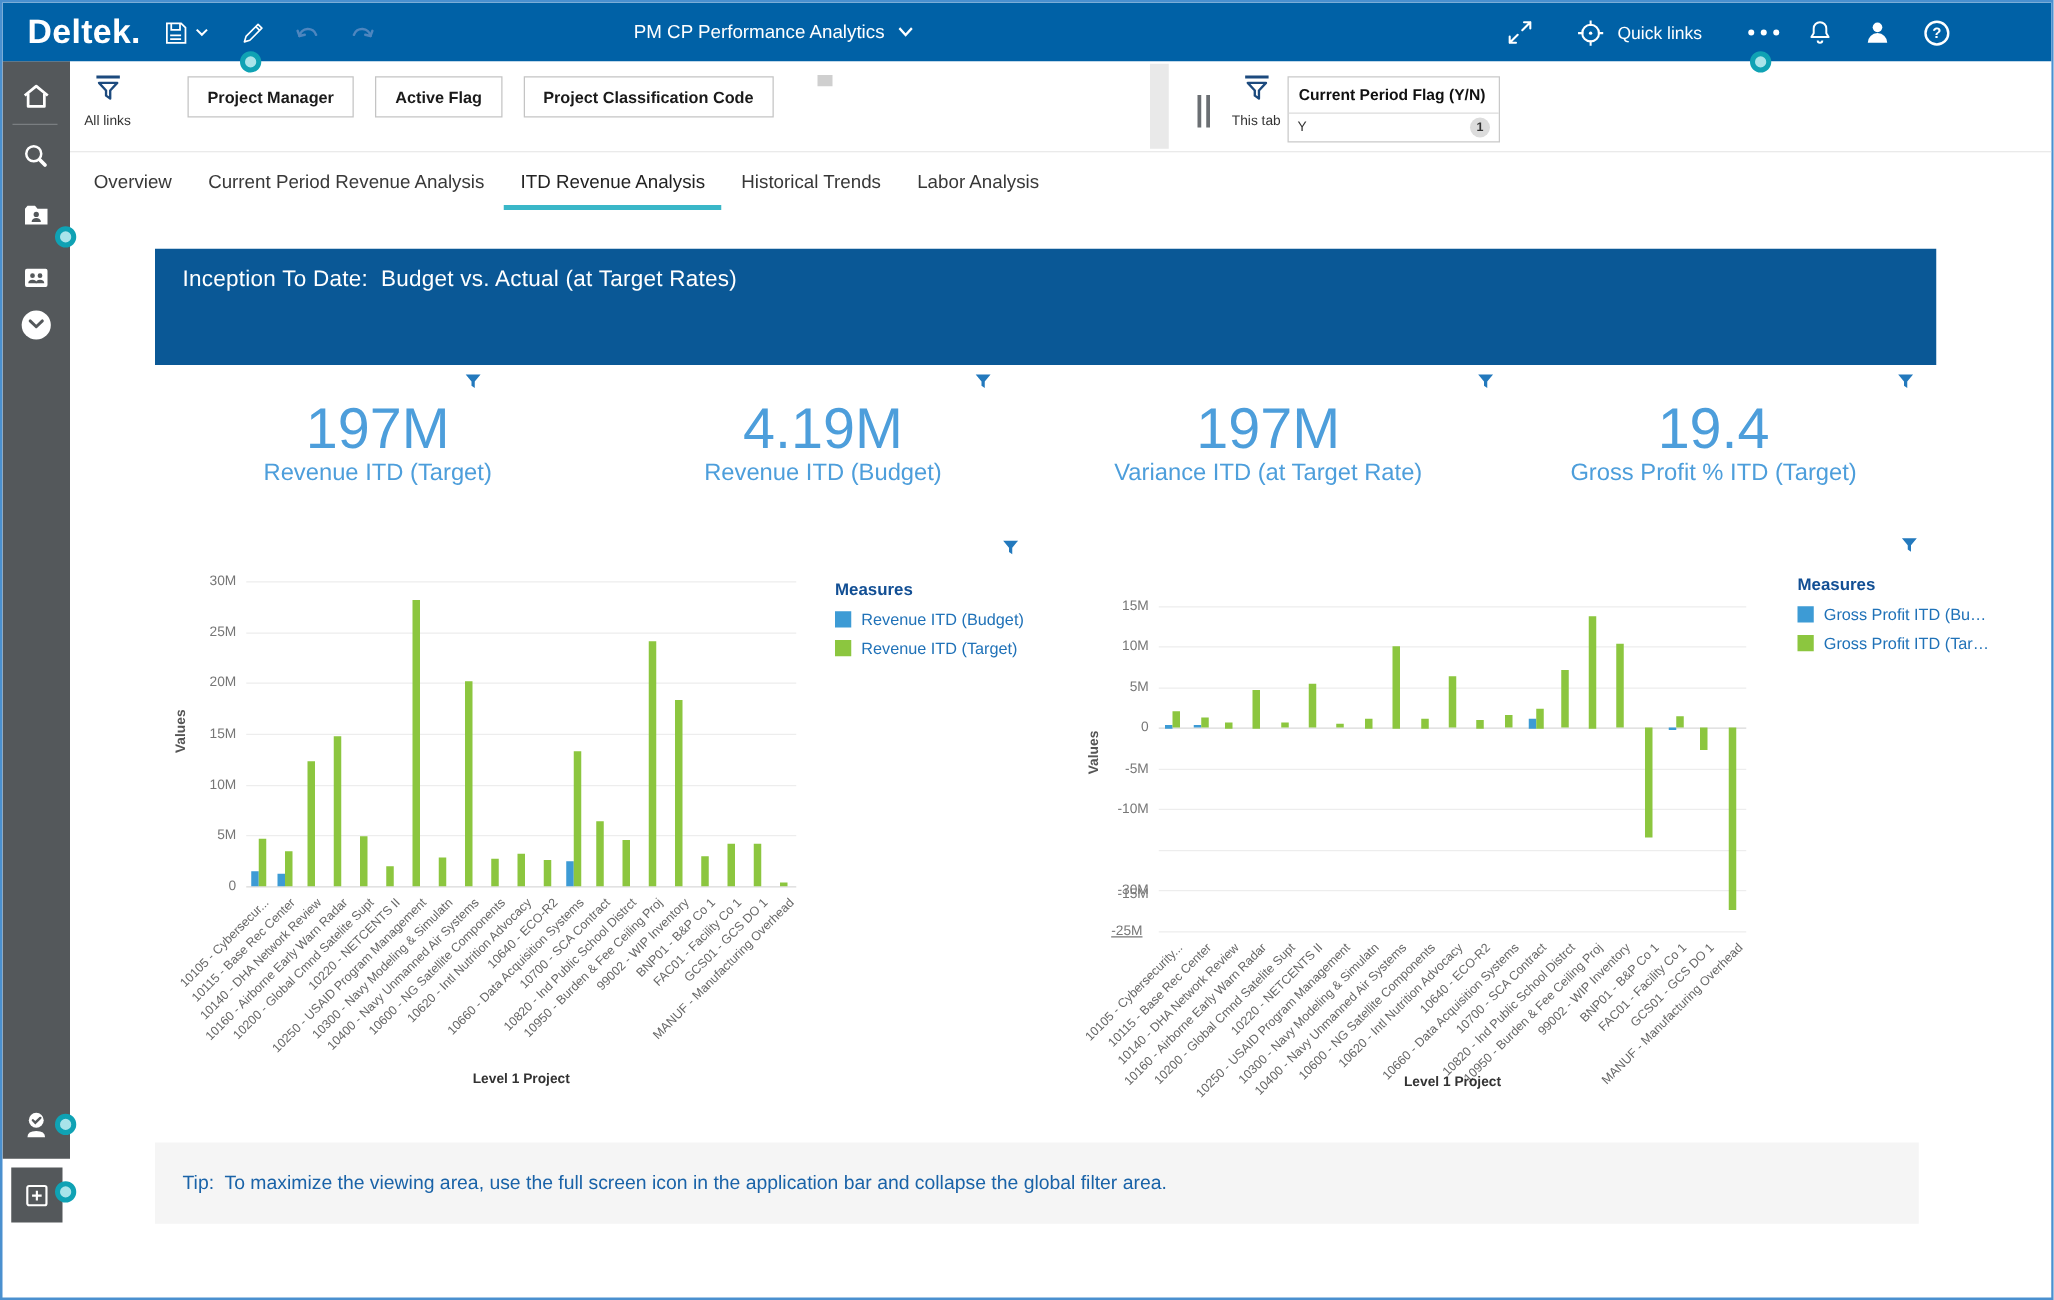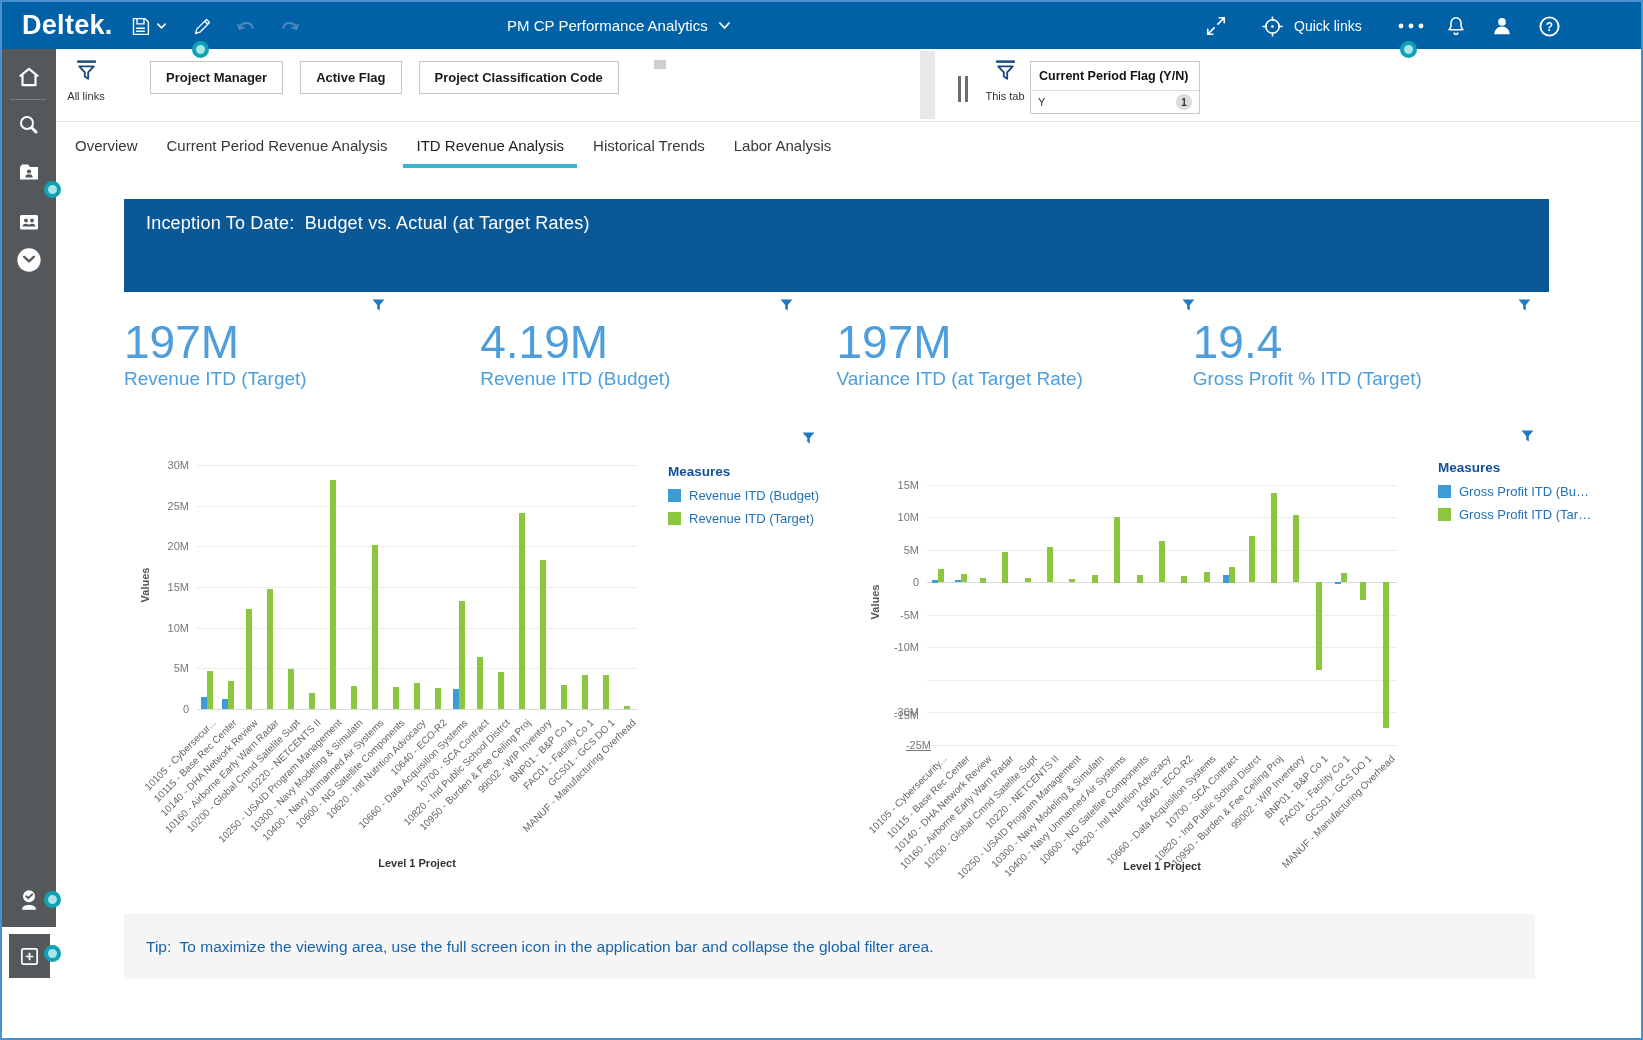--- a/index.html
+++ b/index.html
@@ -42,21 +42,21 @@
   
   .tabsrow { position:absolute; left:54px; top:120px; width:1589px; height:46px; background:#fff; display:flex; align-items:center; padding-left:19px; gap:29px; }
   .tab { position:relative; height:46px; display:flex; align-items:center; font-size:15px; color:#383838; cursor:pointer; white-space:nowrap; }
   .tab.active { color:#222; }
   .tab.active::after { content:""; position:absolute; left:-13px; right:-13px; bottom:0; height:4px; background:#3ab7c8; }
 
   
   .banner { position:absolute; left:122px; top:197px; width:1425px; height:93px; background:#0a5896; }
   .banner .btxt { position:absolute; left:22px; top:14px; color:#fff; font-size:18px; letter-spacing:.2px; white-space:pre; }
   .kpi-row { position:absolute; left:122px; top:290px; width:1425px; height:122px; display:flex; }
-  .kpi { position:relative; flex:1; text-align:left; }
+  .kpi { position:relative; flex:1; text-align:center; }
   .kpi .fun { position:absolute; top:7px; cursor:pointer; }
   .kpi-value { margin-top:26px; font-size:46px; color:#4d9edb; line-height:48px; }
   .kpi-label { margin-top:2px; font-size:19px; color:#4d9edb; }
 
   
   .charts-row { position:absolute; left:122px; top:415px; width:1425px; height:497px; }
   .chart-panel { position:absolute; top:0; height:497px; }
   #chart-panel-1 { left:0; width:713px; }
   #chart-panel-2 { left:713px; width:712px; }
   .panel-fun { position:absolute; cursor:pointer; }
@@ -394,21 +394,21 @@
         <div class="ytick" style="left: 38px; top: 159px;">0</div>
         <div class="grid" style="left: 90px; width: 470px; top: 198px;"></div>
         <div class="ytick" style="left: 38px; top: 192px;">-5M</div>
         <div class="grid" style="left: 90px; width: 470px; top: 230px;"></div>
         <div class="ytick" style="left: 38px; top: 224px;">-10M</div>
         <div class="grid" style="left: 90px; width: 470px; top: 263px;"></div>
         <div class="ytick" style="left: 38px; top: 257px; margin-top: 35px;">-15M</div>
         <div class="grid" style="left: 90px; width: 470px; top: 295px;"></div>
         <div class="ytick" style="left: 38px; top: 289px;">-30M</div>
         <div class="grid" style="left: 90px; width: 470px; top: 328px;"></div>
-        <div class="ytick" style="left: 50px; top: 322px; text-decoration: underline;">-25M</div>
+        <div class="ytick" style="left: 33px; top: 322px; text-decoration: underline;">-25M</div>
         <div class="bar" style="width: 6px; left: 95px; background: rgb(61, 155, 213); height: 3px; top: 163px;"></div>
         <div class="bar" style="width: 6px; left: 101px; background: rgb(140, 198, 63); height: 13px; top: 152px;"></div>
         <span class="xlabel" style="left: 104px; top: 336px;">10105 - Cybersecurity...</span>
         <div class="bar" style="width: 6px; left: 118px; background: rgb(61, 155, 213); height: 2px; top: 163px;"></div>
         <div class="bar" style="width: 6px; left: 124px; background: rgb(140, 198, 63); height: 8px; top: 157px;"></div>
         <span class="xlabel" style="left: 127px; top: 336px;">10115 - Base Rec Center</span>
         <div class="bar" style="width: 6px; left: 143px; background: rgb(140, 198, 63); height: 5px; top: 161px;"></div>
         <span class="xlabel" style="left: 149px; top: 336px;">10140 - DHA Network Review</span>
         <div class="bar" style="width: 6px; left: 165px; background: rgb(140, 198, 63); height: 31px; top: 135px;"></div>
         <span class="xlabel" style="left: 171px; top: 336px;">10160 - Airborne Early Warn Radar</span>

